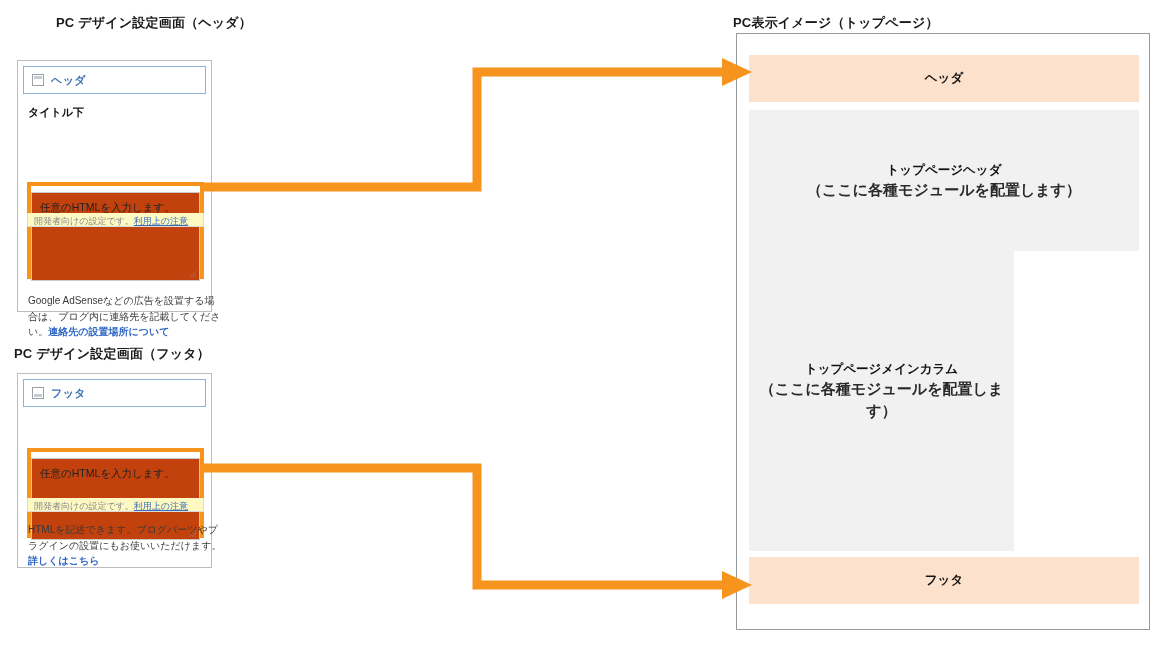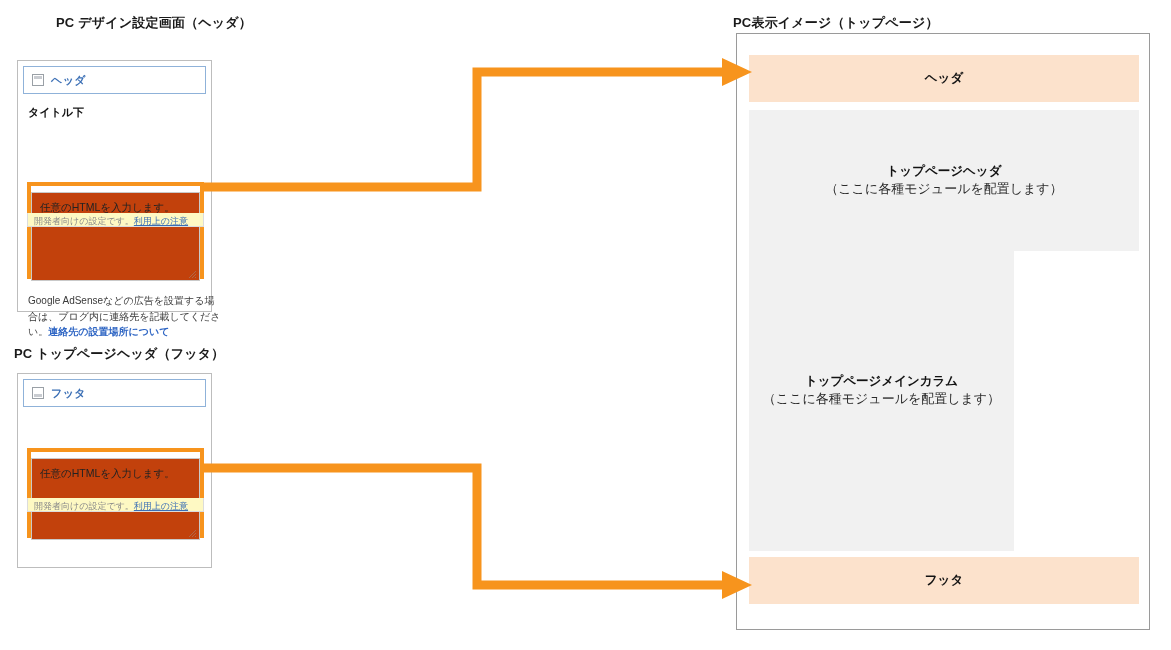--- a/index.html
+++ b/index.html
@@ -134,22 +134,22 @@
   }
   .blk-accent { background: #fce2cc; }
   .blk-grey   { background: #f1f1f1; }
   .blk-title {
     font-size: 12.5px;
     font-weight: bold;
     color: #121212;
     line-height: 1.45;
   }
   .blk-sub {
-    font-size: 13px;
-    font-weight: normal;
+    font-size: 15px;
+    font-weight: bold;
     color: #2a2a2a;
     line-height: 1.45;
   }
   .blk-left {
     align-items: flex-start;
     text-align: left;
     padding-left: 14px;
   }
 
   
@@ -184,21 +184,21 @@
   <div class="abs hint-bar" style="left:9px; top:152px; width:177px; height:14px;">
     <span>開発者向けの設定です。</span><a href="#">利用上の注意</a>
   </div>
 
 
   <div class="abs desc" style="left:0; top:223px; width:195px;">
     <span>Google AdSenseなどの広告を設置する場合は、ブログ内に連絡先を記載してください。</span><a class="lnk" href="#">連絡先の設置場所について</a>
   </div>
 </div>
 
-<div class="abs section-caption" style="left:14px; top:345px;">PC トップページヘッダ（フッタ）</div>
+<div class="abs section-caption" style="left:14px; top:345px;">PC デザイン設定画面（フッタ）</div>
 
 <div class="abs settings-panel" style="left:17px; top:373px; width:195px; height:195px;">
 
   <div class="panel-titlebar">
     <svg class="panel-titlebar-icon" viewBox="0 0 12 12">
       <rect x="0.5" y="0.5" width="11" height="11" fill="#ffffff" stroke="#9aa0a6"></rect>
       <rect x="2" y="7" width="8" height="3" fill="#c9ccd1"></rect>
     </svg>
     <span class="panel-titlebar-label">フッタ</span>
   </div>
@@ -209,20 +209,23 @@
       <svg class="resize-grip" viewBox="0 0 9 9">
         <path d="M8 1 L1 8 M8 4 L4 8 M8 7 L7 8" stroke="#999" stroke-width="0.8" fill="none"></path>
       </svg>
     </div>
   </div>
 
   <div class="abs hint-bar" style="left:9px; top:124px; width:177px; height:14px;">
     <span>開発者向けの設定です。</span><a href="#">利用上の注意</a>
   </div>
 
+  <div class="abs desc" style="left:0; top:139px; width:195px;">
+    <span>HTMLを記述できます。ブログパーツやプラグインの設置にもお使いいただけます。 </span><a class="lnk" href="#">詳しくはこちら</a>
+  </div>
 </div>
 
 <div class="abs section-caption" style="left:733px; top:14px;">PC表示イメージ（トップページ）</div>
 
 <div class="abs preview-frame" style="left:736px; top:33px; width:414px; height:597px;">
 
   <div class="abs blk blk-accent" style="left:12px; top:21px; width:390px; height:47px;">
     <div class="blk-title">ヘッダ</div>
   </div>
 

